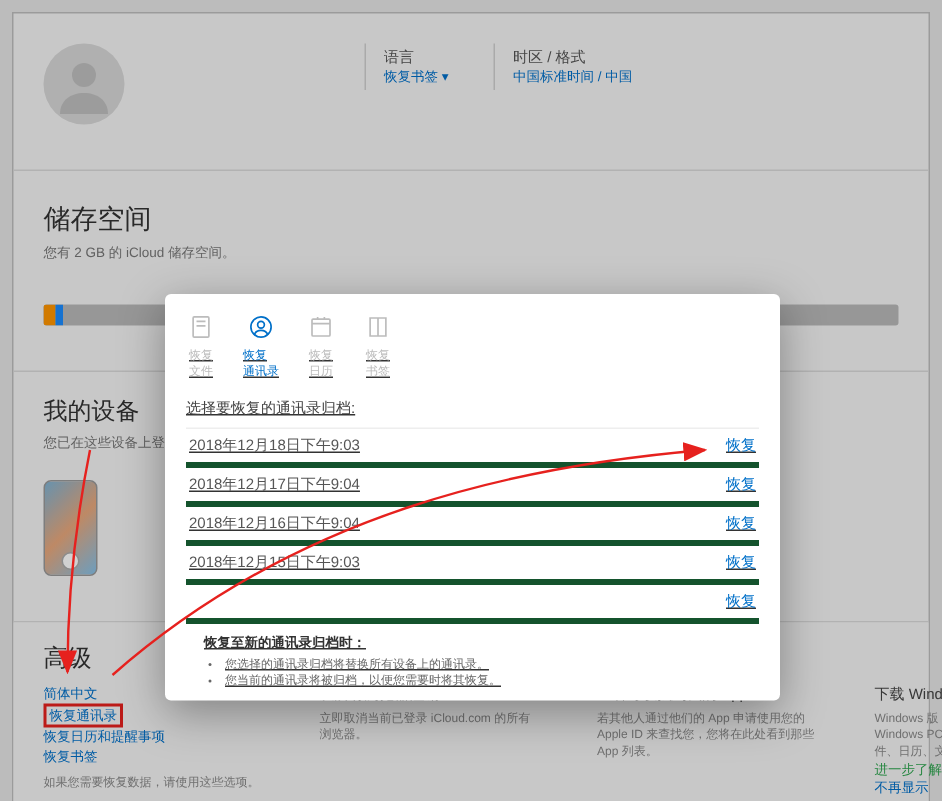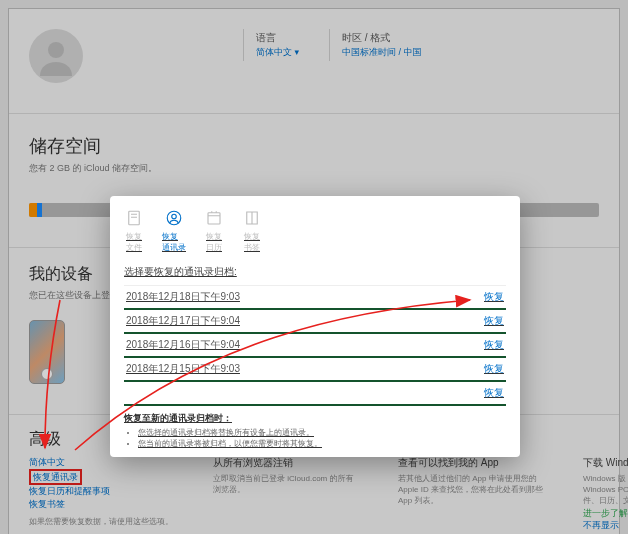--- a/index.html
+++ b/index.html
@@ -137,28 +137,28 @@
 }
 .modal-tab.active { color: #0070c9; }
 .modal-tab .icon { width: 20px; height: 20px; display: flex; align-items: center; justify-content: center; }
 .modal-tab .icon svg { width: 18px; height: 18px; }
 .modal-body { padding: 4px 14px 0 14px; }
 .modal-body .prompt { font-size: 10px; color: #444; margin-bottom: 6px; }
 .row-list { border-top: 1px solid #eee; }
 .row {
   display: flex; justify-content: space-between; align-items: flex-start;
   padding: 4px 2px;
-  border-bottom: 2px solid #14532d;
+  border-bottom: 4px solid #14532d;
   font-size: 10px;
   color: #555;
   white-space: nowrap;
   overflow: hidden;
 }
 .row .restore { color: #0070c9; cursor: pointer; font-size: 10px; }
-.modal-notes { padding: 6px 14px 2px 14px; font-size: 8px; color: #666; }
+.modal-notes { padding: 6px 14px 2px 14px; font-size: 8px; color: #666; margin-left: 12px; }
 .modal-notes .title { font-weight: bold; color: #333; font-size: 9px; }
 .modal-notes ul { padding-left: 14px; margin-top: 2px; }
 .modal-footer { text-align: right; padding: 6px 14px 2px 14px; }
 .modal-footer .done { color: #0070c9; font-size: 11px; cursor: pointer; }
 
 
 .arrow-svg {
   position: absolute;
   inset: 0;
   pointer-events: none;
@@ -174,21 +174,21 @@
     <div class="header">
       <div class="avatar">
         <svg viewBox="0 0 40 40">
             <circle cx="20" cy="14" r="8" fill="#bfbfbf"></circle>
             <path d="M4 40c0-9 7-14 16-14s16 5 16 14" fill="#bfbfbf"></path>
           </svg>
       </div>
       <div class="header-cols">
         <div class="header-col">
           <div class="label">语言</div>
-          <a class="value">简体中文 ▾</a>
+          <a class="value">恢复书签 ▾</a>
         </div>
         <div class="header-col">
           <div class="label">时区 / 格式</div>
           <a class="value">中国标准时间 / 中国</a>
         </div>
       </div>
     </div>
 
     <div class="storage">
       <h2>储存空间</h2>

